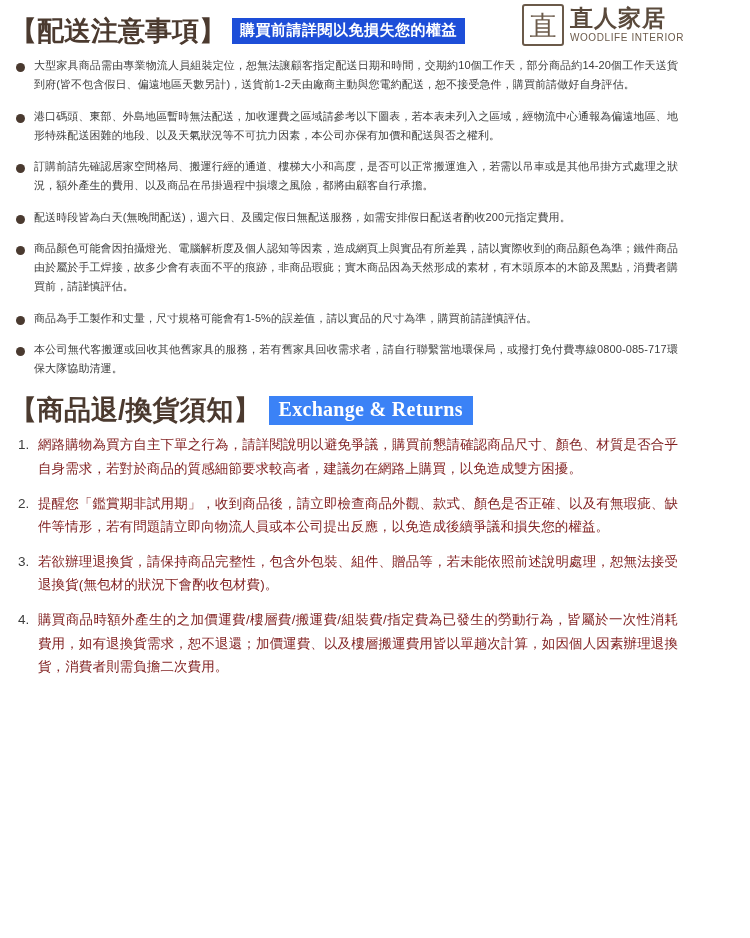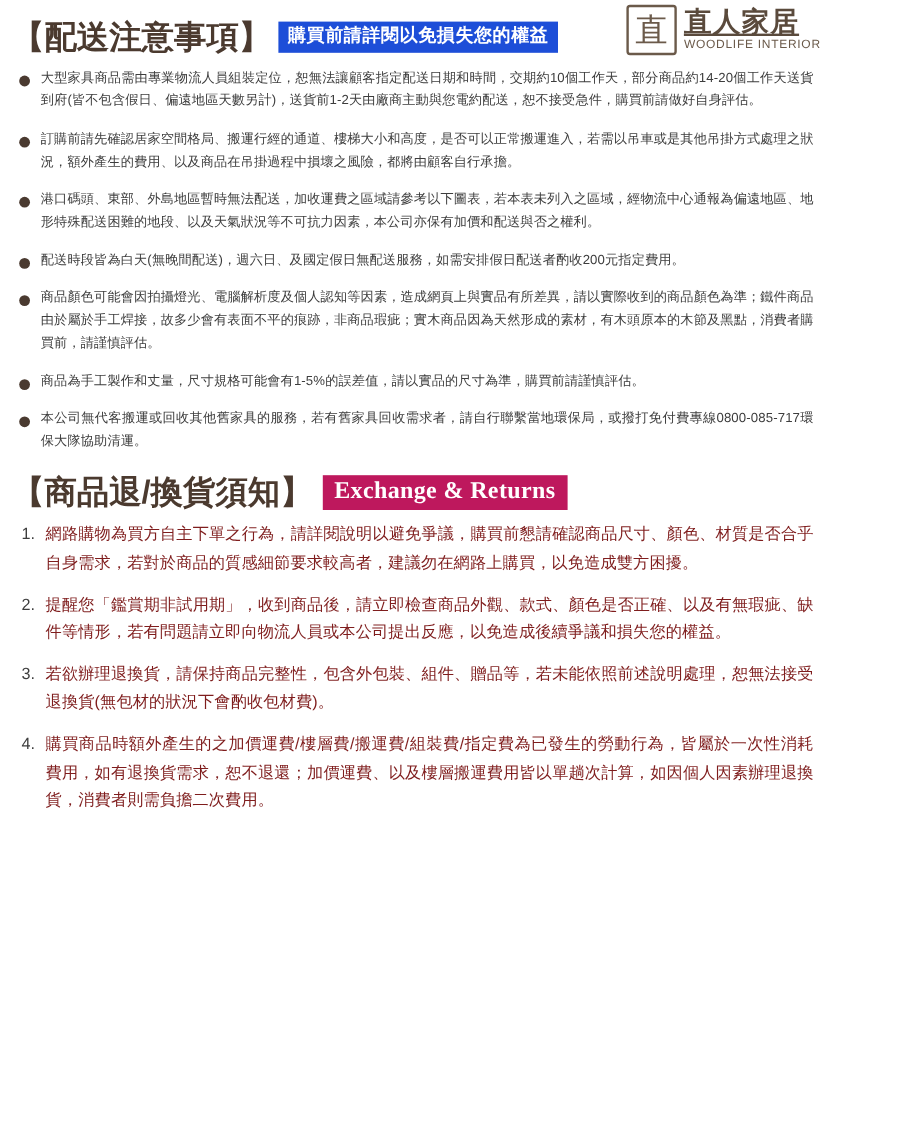--- a/index.html
+++ b/index.html
@@ -84,21 +84,20 @@
   .logo-text {
     display: flex;
     flex-direction: column;
     line-height: 1;
   }
   .logo-cn {
     font-size: 23px;
     font-weight: bold;
     color: #5a4a3c;
     letter-spacing: 1px;
-    text-decoration: underline;
   }
   .logo-en {
     font-size: 10px;
     color: #6b5a4a;
     letter-spacing: 0.6px;
     margin-top: 3px;
   }
 
   
   .bullet-list {
@@ -129,21 +128,21 @@
 
   
   .section-head {
     display: flex;
     align-items: center;
     gap: 8px;
     padding: 6px 16px 8px 10px;
     margin-top: 2px;
   }
   .exchange-banner {
-    background: #be185d;
+    background: #3b82f6;
     color: #ffffff;
     font-size: 20px;
     font-weight: bold;
     padding: 2px 10px 4px 10px;
     font-family: "Liberation Serif", serif;
     letter-spacing: 0.3px;
     white-space: nowrap;
   }
 
   
@@ -194,25 +193,25 @@
     </div>
   </div>
 
   <div class="bullet-list">
     <div class="bullet-item">
       <span class="dot"></span>
       <span class="bullet-text">大型家具商品需由專業物流人員組裝定位，恕無法讓顧客指定配送日期和時間，交期約10個工作天，部分商品約14-20個工作天送貨到府(皆不包含假日、偏遠地區天數另計)，送貨前1-2天由廠商主動與您電約配送，恕不接受急件，購買前請做好自身評估。</span>
     </div>
     <div class="bullet-item">
       <span class="dot"></span>
+      <span class="bullet-text">港口碼頭、東部、外島地區暫時無法配送，加收運費之區域請參考以下圖表，若本表未列入之區域，經物流中心通報為偏遠地區、地形特殊配送困難的地段、以及天氣狀況等不可抗力因素，本公司亦保有加價和配送與否之權利。</span>
+    </div>
+    <div class="bullet-item">
+      <span class="dot"></span>
       <span class="bullet-text">訂購前請先確認居家空間格局、搬運行經的通道、樓梯大小和高度，是否可以正常搬運進入，若需以吊車或是其他吊掛方式處理之狀況，額外產生的費用、以及商品在吊掛過程中損壞之風險，都將由顧客自行承擔。</span>
-    </div>
-    <div class="bullet-item">
-      <span class="dot"></span>
-      <span class="bullet-text">港口碼頭、東部、外島地區暫時無法配送，加收運費之區域請參考以下圖表，若本表未列入之區域，經物流中心通報為偏遠地區、地形特殊配送困難的地段、以及天氣狀況等不可抗力因素，本公司亦保有加價和配送與否之權利。</span>
     </div>
     <div class="bullet-item">
       <span class="dot"></span>
       <span class="bullet-text">配送時段皆為白天(無晚間配送)，週六日、及國定假日無配送服務，如需安排假日配送者酌收200元指定費用。</span>
     </div>
     <div class="bullet-item">
       <span class="dot"></span>
       <span class="bullet-text">商品顏色可能會因拍攝燈光、電腦解析度及個人認知等因素，造成網頁上與實品有所差異，請以實際收到的商品顏色為準；鐵件商品由於屬於手工焊接，故多少會有表面不平的痕跡，非商品瑕疵；實木商品因為天然形成的素材，有木頭原本的木節及黑點，消費者購買前，請謹慎評估。</span>
     </div>
     <div class="bullet-item">

